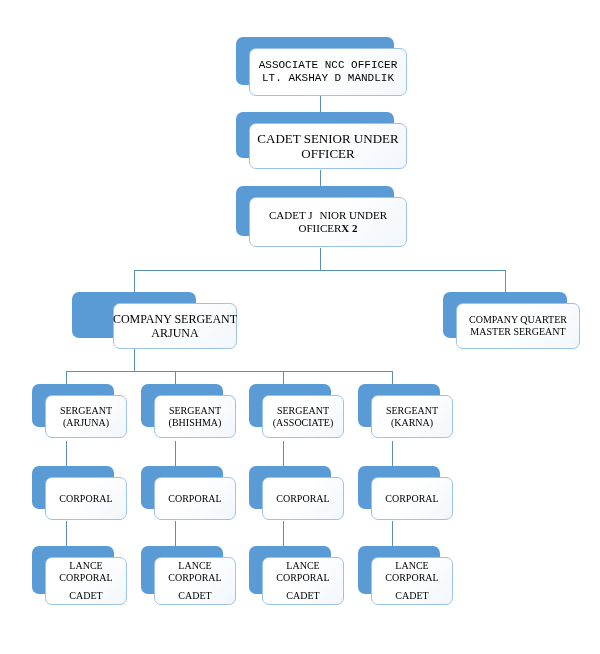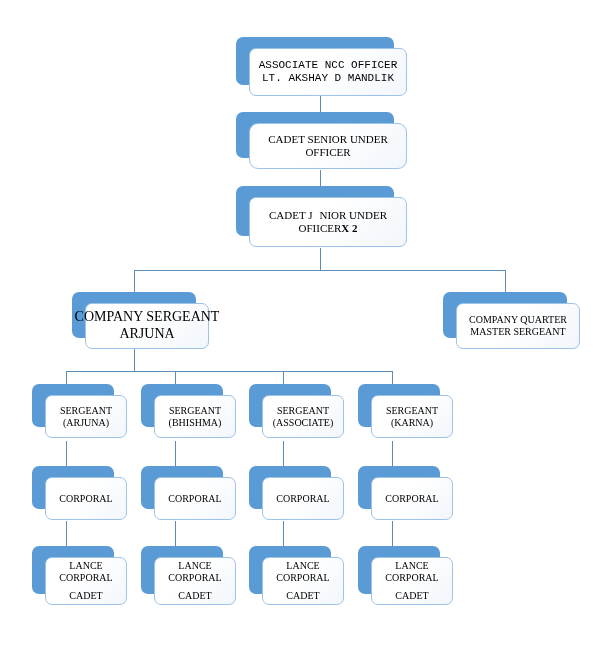--- a/index.html
+++ b/index.html
@@ -106,37 +106,37 @@
   <div class="node" style="left:236px; top:37px; width:158px; height:48px;font-family:Liberation Mono, monospace;">
     <div class="plate"></div>
     <div class="face" style="font-size:11px;">
       <span class="ln">ASSOCIATE NCC OFFICER</span>
       <span class="ln">LT. AKSHAY D MANDLIK</span>
     </div>
   </div>
 
   <div class="node" style="left:236px; top:112px; width:158px; height:46px;">
     <div class="plate"></div>
-    <div class="face" style="font-size:11px;border-radius:9px;">
+    <div class="face" style="font-size:13px;">
       <span class="ln">CADET SENIOR UNDER</span>
       <span class="ln">OFFICER</span>
     </div>
   </div>
 
   <div class="node" style="left:236px; top:186px; width:158px; height:50px;">
     <div class="plate"></div>
     <div class="face" style="font-size:11px;">
       <span class="ln"><span>CADET J</span><span class="wide-gap"></span><span>NIOR UNDER</span></span>
       <span class="ln"><span>OFIICER</span><span class="bold">X 2</span></span>
     </div>
   </div>
 
   <div class="node" style="left:72px; top:292px; width:124px; height:46px;">
     <div class="plate"></div>
-    <div class="face" style="font-size:14px;">
+    <div class="face" style="font-size:12px;margin-left:28px;">
       <span class="ln">COMPANY SERGEANT</span>
       <span class="ln">ARJUNA</span>
     </div>
   </div>
 
   <div class="node" style="left:443px; top:292px; width:124px; height:46px;">
     <div class="plate"></div>
     <div class="face" style="font-size:10px;">
       <span class="ln">COMPANY QUARTER</span>
       <span class="ln">MASTER SERGEANT</span>

